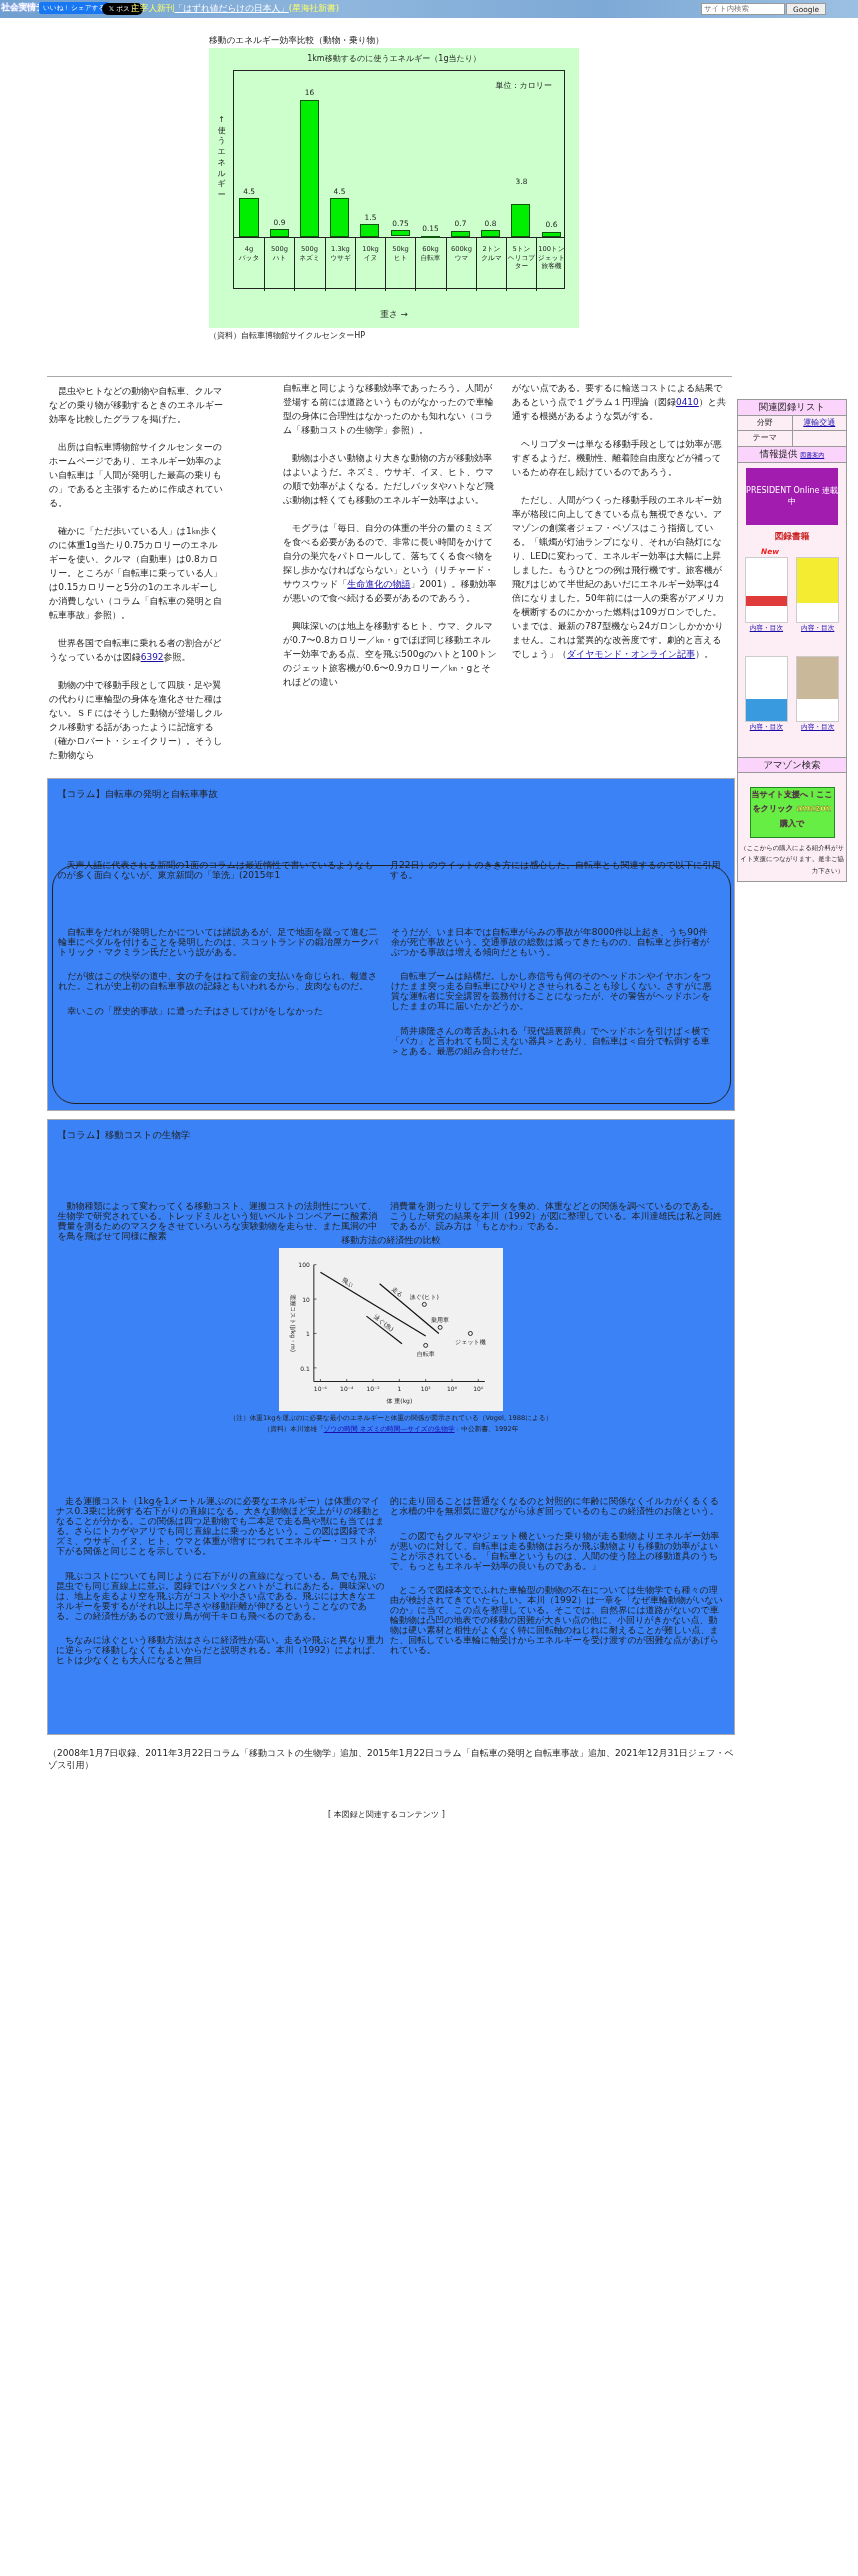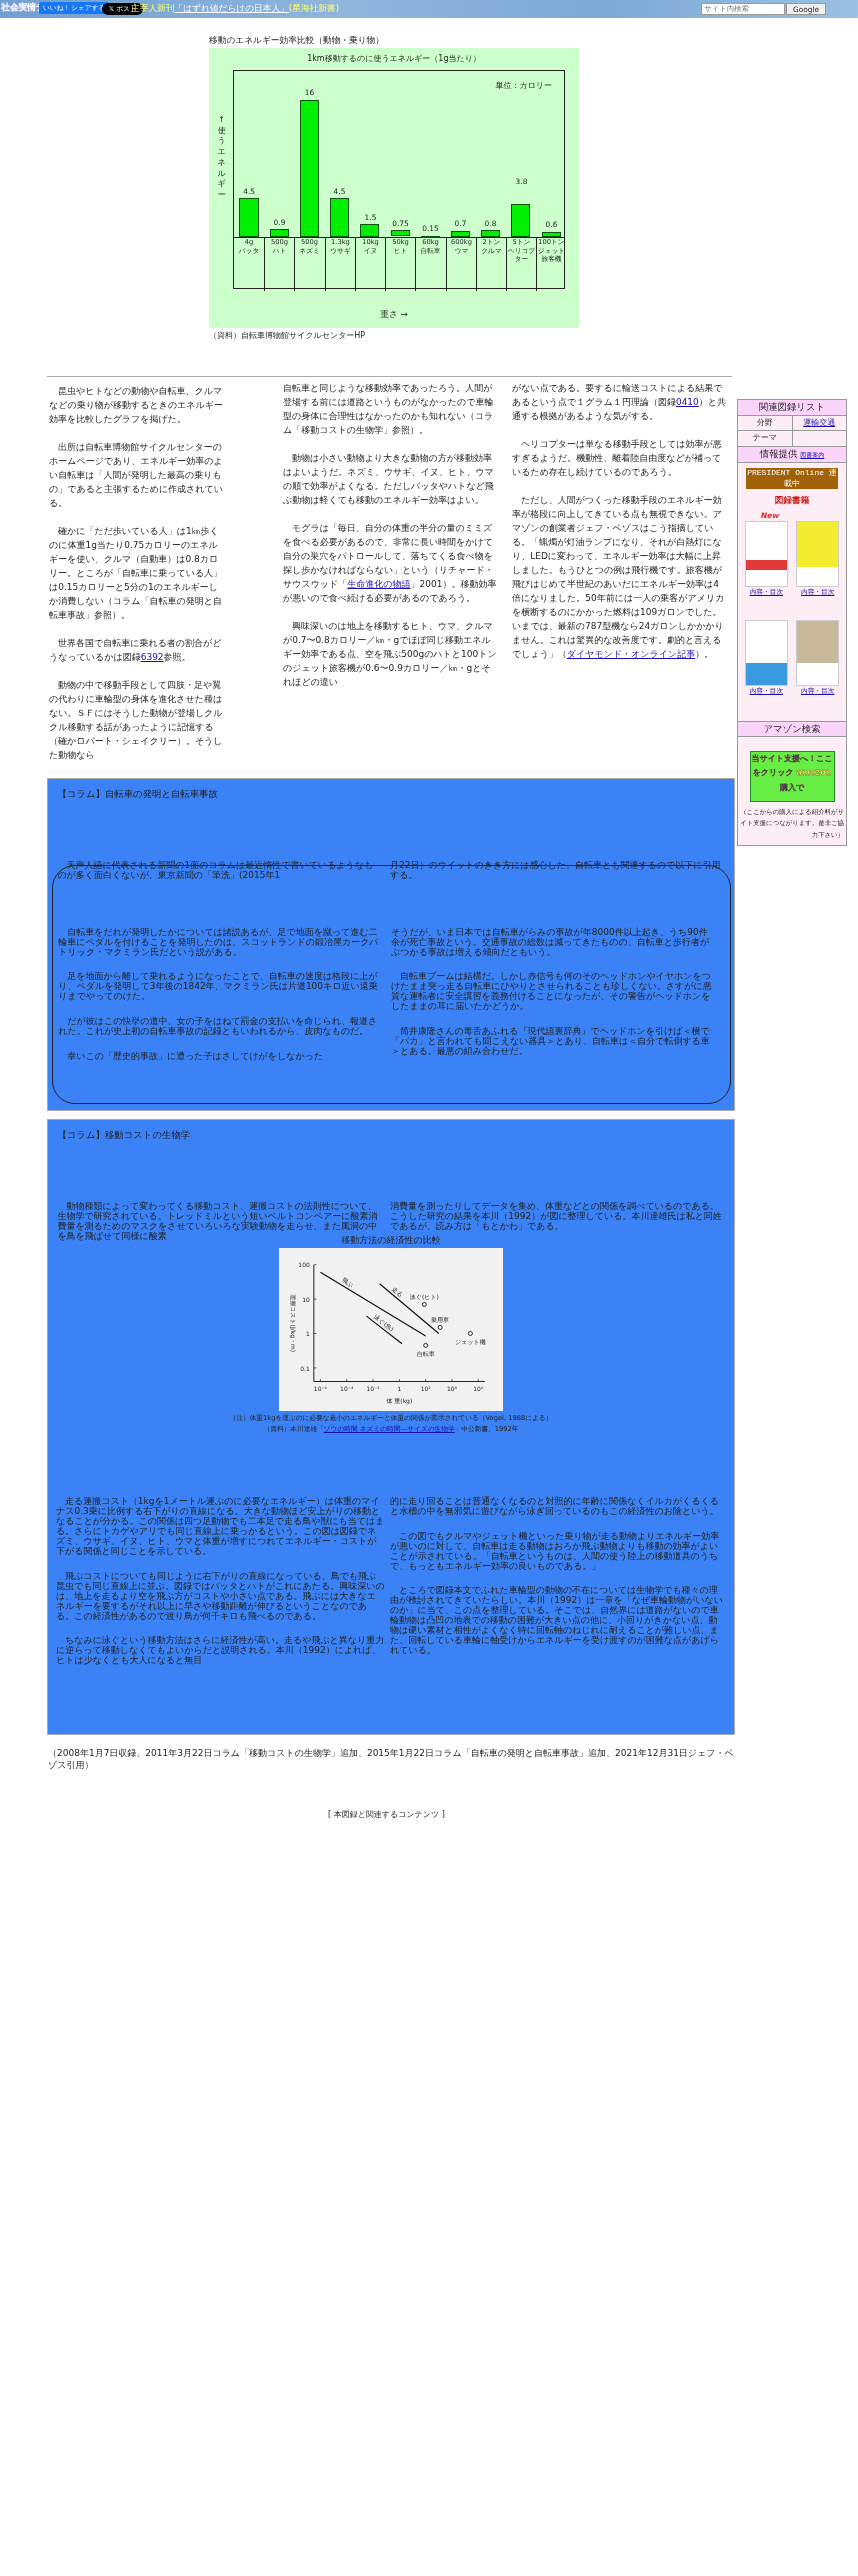--- a/index.html
+++ b/index.html
@@ -20,36 +20,36 @@
   
   .chart-title { position:absolute; left:209px; top:35px; font-size:8.7px; }
   .chart-box { position:absolute; left:209px; top:48px; width:370px; height:280px; background:#ccffcc; }
   .chart-sub { position:absolute; left:0; width:100%; top:5.3px; text-align:center; font-size:8px; }
   .plot { position:absolute; left:24px; top:22px; width:332px; height:219px; border:0.7px solid #222; box-sizing:border-box; }
   .unit { position:absolute; right:12px; top:9.4px; font-size:8px; }
   .ylabel { position:absolute; left:8px; top:67px; width:9.4px; font-size:8px; line-height:10.7px; text-align:center; }
   .xlabel { position:absolute; left:0; width:100%; top:261px; text-align:center; font-size:8.7px; }
   .bar { position:absolute; background:#00ee00; border:0.7px solid #115511; box-sizing:border-box; }
   .val { position:absolute; font-size:7.4px; text-align:center; width:27px; }
-  .cat { position:absolute; font-size:6.7px; text-align:center; border-left:0.7px solid #222; line-height:8.7px; top:0; height:100%; box-sizing:border-box; padding-top:0; }
+  .cat { position:absolute; font-size:6.7px; text-align:center; border-left:0.7px solid #222; line-height:8.7px; top:0; height:100%; box-sizing:border-box; padding-top:7px; }
   .catrow { position:absolute; left:0; width:100%; top:166px; height:53px; border-top:0.7px solid #222; }
   .chart-source { position:absolute; left:209px; top:330px; font-size:8px; }
 
   
   .main-rule { position:absolute; left:47px; top:376px; width:685px; border-top:0.7px solid #aaa; }
   .col { position:absolute; font-size:9px; line-height:14px; }
   .col p { margin:0 0 14px 0; text-indent:1em; }
 
   
   .side { position:absolute; left:737px; top:399px; width:108px; border:0.7px solid #999; background:#fdeef6; font-size:8px; }
   .side .h { background:#fbd4fb; text-align:center; border-bottom:0.7px solid #999; height:14.7px; line-height:14.7px; font-size:9.4px; }
   .side .row { display:flex; border-bottom:0.7px solid #999; height:14.7px; line-height:14.7px; }
   .side .row div { flex:1; text-align:center; }
   .side .row div:first-child { border-right:0.7px solid #999; }
-  .pres { margin:5.3px 8px; background:#a16207; color:#fff; text-align:center; font-size:8px; line-height:10.7px; padding:0 0;font-family:Liberation Mono, monospace; }
+  .pres { margin:5.3px 8px; background:#a21caf; color:#fff; text-align:center; font-size:8px; line-height:10.7px; padding:18px 0; }
   .zroku { text-align:center; color:#cc2222; font-weight:bold; font-size:8.7px; margin:4px 0; }
   .new { color:#ee2222; font-weight:bold; font-style:italic; font-size:7.4px; margin-left:23px; }
   .books { display:flex; justify-content:space-around; padding:1.3px 2.7px; }
   .book { width:44px; text-align:center; font-size:6.7px; }
   .cover { width:41px; height:64px; margin:0 auto 1.3px; }
   .amz { margin:13.4px auto 5.3px; width:83px; height:49px; background:#66ee44; border:0.7px solid #228822; color:#ffff44; font-weight:bold; font-size:8px; text-align:center; line-height:14.7px; -webkit-text-stroke:0.3px #444; }
   .note { font-size:6.4px; text-align:right; line-height:11.4px; padding:0 2px 4px; }
 
   
   .column-box { position:absolute; left:47px; width:686px; border:0.7px solid #aaa; background:#3b82f6; }
@@ -224,21 +224,20 @@
   <div class="column-title" style="top:8.7px">【コラム】自転車の発明と自転車事故</div>
   <div class="cp" style="left:9.4px; top:35px; width:320px;">
       <p>天声人語に代表される新聞の1面のコラムは最近惰性で書いているようなものが多く面白くないが、東京新聞の「筆洗」(2015年1</p>
     </div>
   <div class="cp" style="left:342px; top:35px; width:334px;">
       <p style="text-indent:0">月22日）のウイットのきき方には感心した。自転車とも関連するので以下に引用する。</p>
     </div>
   <div class="quote-box" style="left:4px; top:86px; width:677px; height:237px;border-radius:23px;">
     <div class="cp" style="left:5.3px; top:14.7px; width:321px;">
       <p>自転車をだれが発明したかについては諸説あるが、足で地面を蹴って進む二輪車にペダルを付けることを発明したのは、スコットランドの鍛冶屋カークパトリック・マクミラン氏だという説がある。</p>
-      <p>足を地面から離して乗れるようになったことで、自転車の速度は格段に上がり、ペダルを発明して3年後の1842年、マクミラン氏は片道100キロ近い遠乗りまでやってのけた。</p>
       <p>だが彼はこの快挙の道中、女の子をはねて罰金の支払いを命じられ、報道された。これが史上初の自転車事故の記録ともいわれるから、皮肉なものだ。</p>
       <p>幸いこの「歴史的事故」に遭った子はさしてけがをしなかった</p>
     </div>
     <div class="cp" style="left:338px; top:14.7px; width:321px;">
       <p style="text-indent:0">そうだが、いま日本では自転車がらみの事故が年8000件以上起き、うち90件余が死亡事故という。交通事故の総数は減ってきたものの、自転車と歩行者がぶつかる事故は増える傾向だともいう。</p>
       <p>自転車ブームは結構だ。しかし赤信号も何のそのヘッドホンやイヤホンをつけたまま突っ走る自転車にひやりとさせられることも珍しくない。さすがに悪質な運転者に安全講習を義務付けることになったが、その警告がヘッドホンをしたままの耳に届いたかどうか。</p>
       <p>筒井康隆さんの毒舌あふれる『現代語裏辞典』でヘッドホンを引けば＜横で「バカ」と言われても聞こえない器具＞とあり、自転車は＜自分で転倒する車＞とある。最悪の組み合わせだ。</p>
     </div>
   </div>
 </div>

